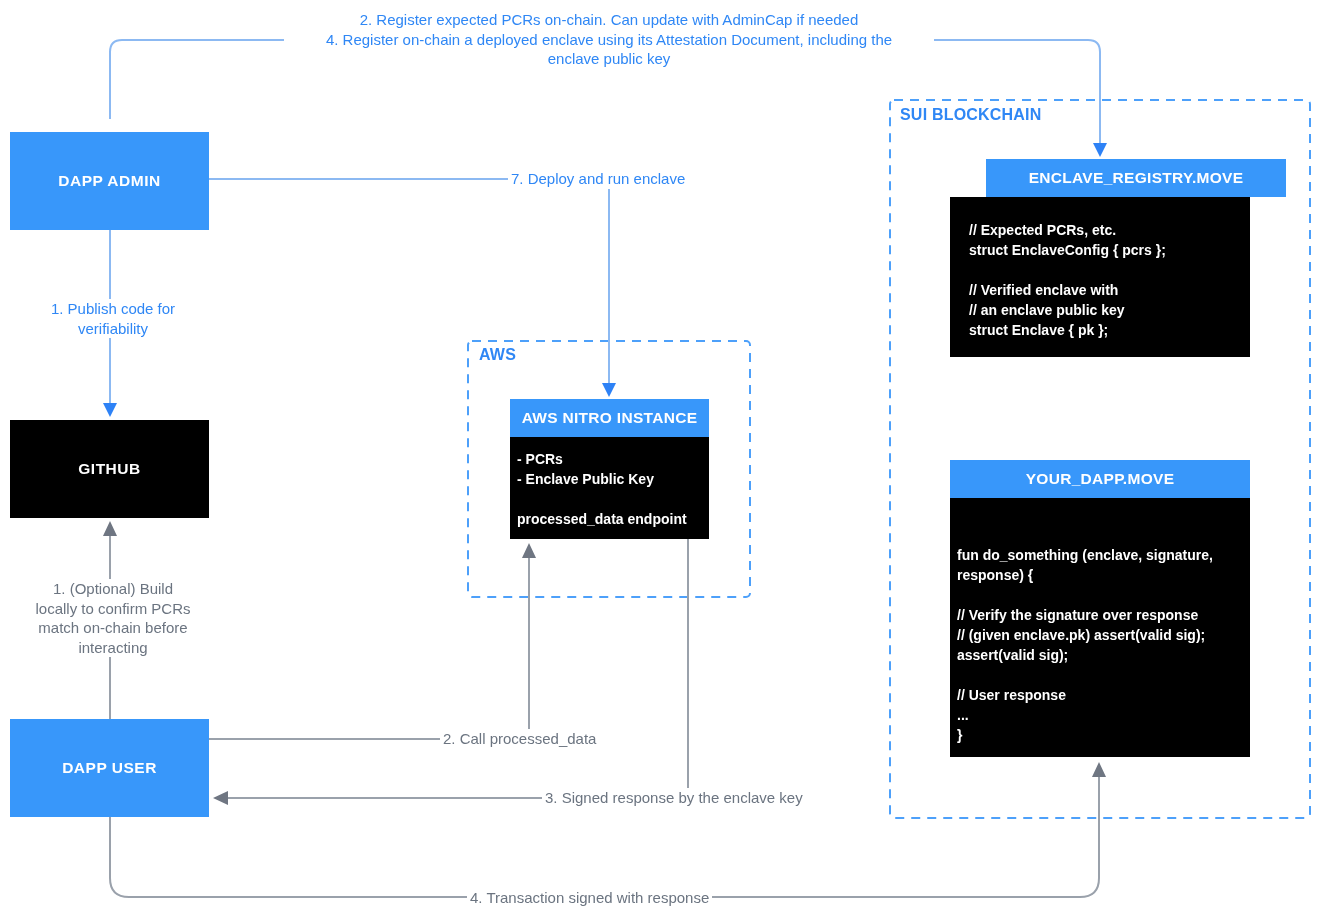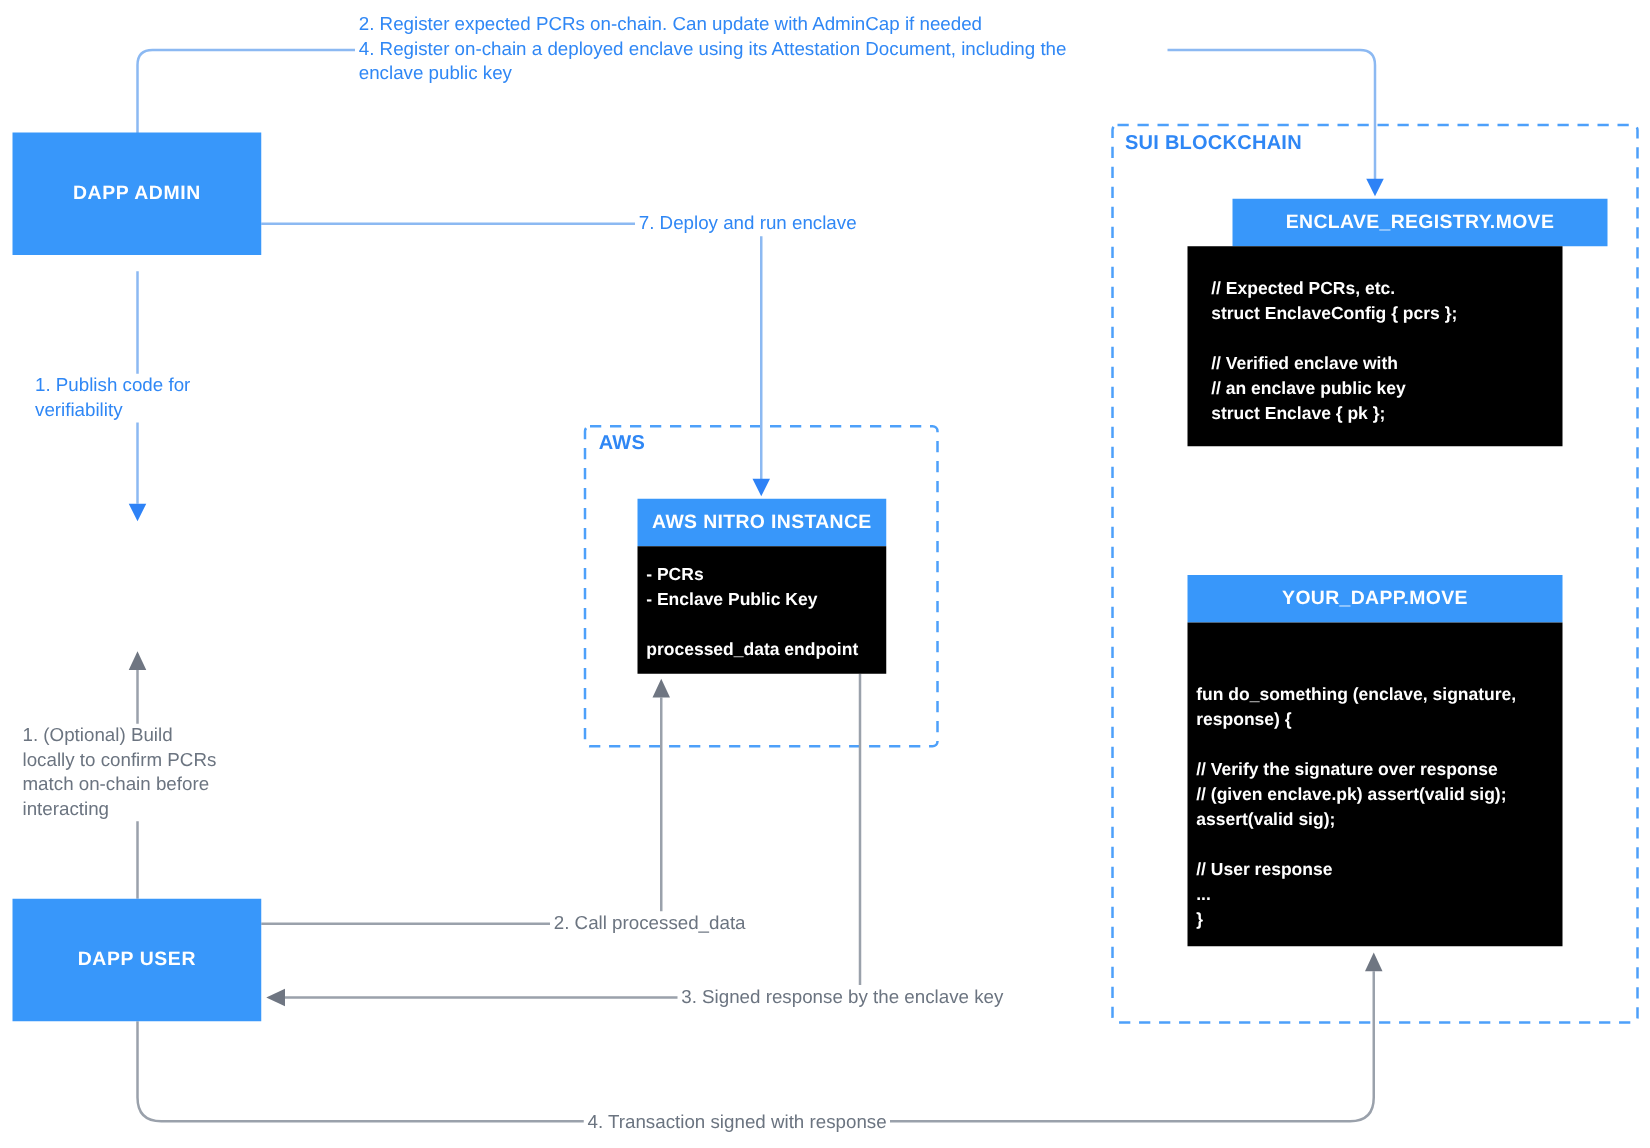--- a/index.html
+++ b/index.html
@@ -25,21 +25,21 @@
   }
   .grouplabel{
     position:absolute;z-index:2;color:#2F87F5;font-weight:700;font-size:16px;letter-spacing:.2px;
   }
   .lbl{
     position:absolute;z-index:3;background:#ffffff;font-size:15px;line-height:19.5px;
     white-space:pre-line;padding:0 3px;
   }
   .lbl-blue{color:#2F87F5;}
   .lbl-gray{color:#6B7480;}
-  .tc{text-align:left;}
+  .tc{text-align:center;}
 </style>
 </head>
 <body>
 
 <div id="canvas">
 
   <svg id="wires" viewBox="0 0 1320 918">
 
     <rect x="468" y="341" width="282" height="256" rx="4" fill="none" stroke="#4DA0FA" stroke-width="2" stroke-dasharray="9 7"></rect>
     <rect x="890" y="100" width="420" height="718" rx="4" fill="none" stroke="#4DA0FA" stroke-width="2" stroke-dasharray="9 7"></rect>
@@ -71,24 +71,27 @@
     </g>
     <g>
       <path d="M 110 817 V 878 Q 110 897 129 897 H 1080 Q 1099 897 1099 878 V 777" fill="none" stroke="#9AA1AB" stroke-width="2"></path>
       <polygon points="1099,762 1092,777 1106,777" fill="#6F7682"></polygon>
     </g>
   </svg>
 
   <div class="grouplabel" style="left:479px;top:346px;">AWS</div>
   <div class="grouplabel" style="left:900px;top:106px;">SUI BLOCKCHAIN</div>
 
-  <div class="node node-blue" style="left:10px;top:106px;width:199px;height:98px;">
+  <div class="node node-blue" style="left:10px;top:132px;width:199px;height:98px;">
     <span>DAPP ADMIN</span>
   </div>
 
+  <div class="node node-black" style="left:10px;top:420px;width:199px;height:98px;">
+    <span>GITHUB</span>
+  </div>
 
   <div class="node node-blue" style="left:10px;top:719px;width:199px;height:98px;">
     <span>DAPP USER</span>
   </div>
 
   <div class="hdr" style="left:510px;top:399px;width:199px;height:38px;align-items:center;">
     <span>AWS NITRO INSTANCE</span>
   </div>
   <div class="code" style="left:510px;top:437px;width:199px;height:102px;padding:12px 7px;">- PCRs
 - Enclave Public Key

